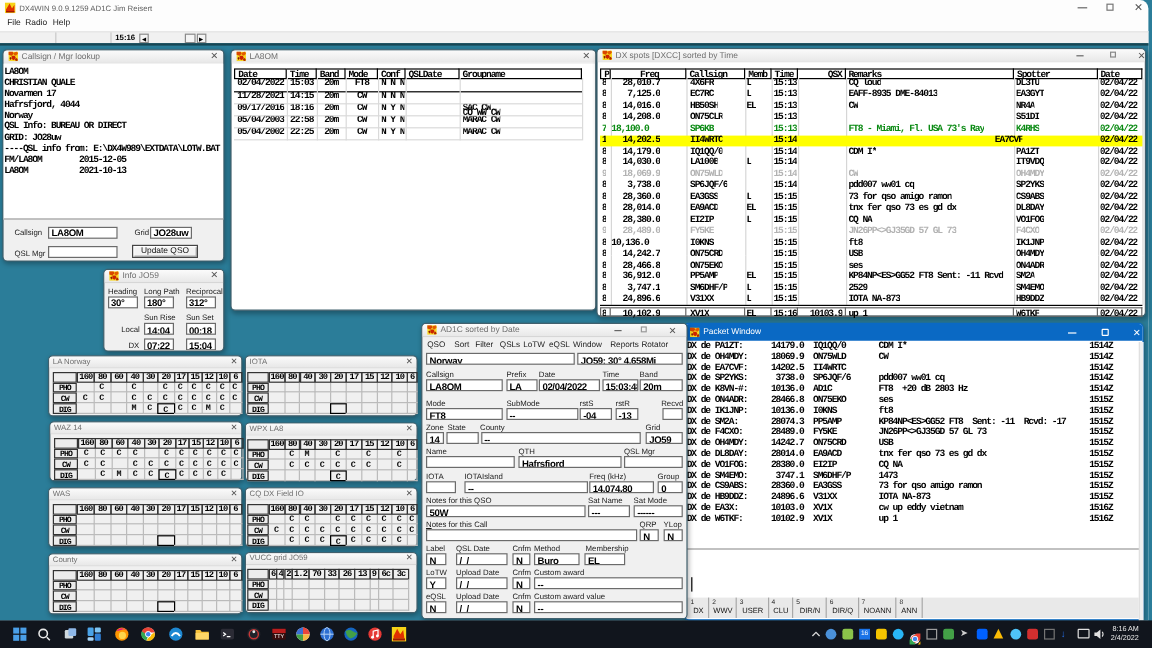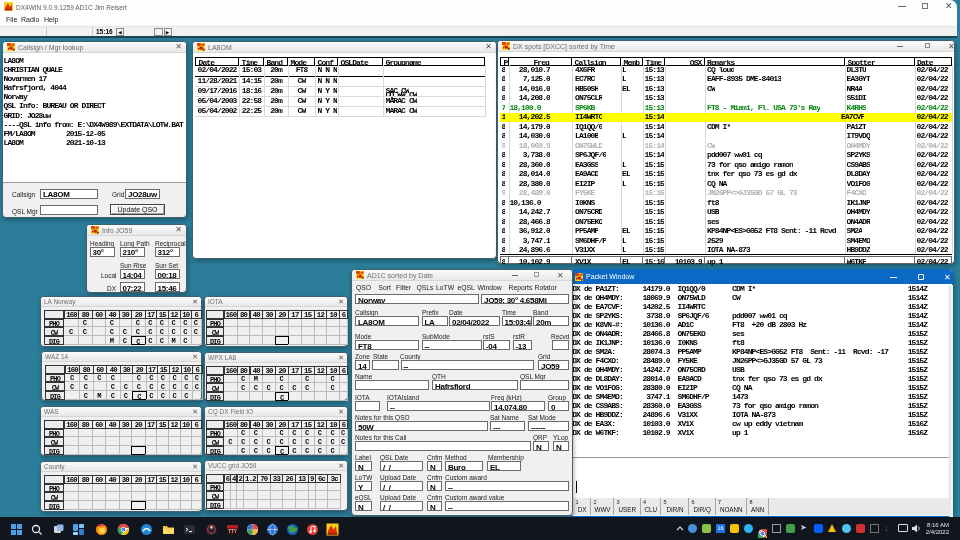--- a/index.html
+++ b/index.html
@@ -232,21 +232,21 @@
 <span class="cell" style="left:144.5px;top:-0.5px">15:13</span>
 <span class="cell" style="left:207px;top:-0.5px">FT8 - Miami, Fl. USA 73's Ray</span>
 <span class="cell" style="left:346.5px;top:-0.5px">K4RHS</span>
 <span class="cell" style="left:416.5px;top:-0.5px">02/04/22</span>
 </div>
 <div class="abs m" style="left:2px;top:71.50px;width:452px;height:9.5px;background:#ffff00;color:#000">
 <span class="cell" style="left:1.5px;top:-0.5px">1</span>
 <span class="cell" style="left:0;top:-0.5px;width:50px;text-align:right">14,202.5</span>
 <span class="cell" style="left:75px;top:-0.5px">II4WRTC</span>
 <span class="cell" style="left:144.5px;top:-0.5px">15:14</span>
-<span class="cell" style="left:341px;top:-0.5px">EA7CVF</span>
+<span class="cell" style="left:329px;top:-0.5px">EA7CVF</span>
 <span class="cell" style="left:416.5px;top:-0.5px">02/04/22</span>
 </div>
 <div class="abs m" style="left:2px;top:81.00px;width:452px;height:9.5px;color:#000">
 <span class="cell" style="left:1.5px;top:-0.5px">8</span>
 <span class="cell" style="left:0;top:-0.5px;width:50px;text-align:right">14,179.0</span>
 <span class="cell" style="left:75px;top:-0.5px">IQ1QQ/0</span>
 <span class="cell" style="left:144.5px;top:-0.5px">15:14</span>
 <span class="cell" style="left:207px;top:-0.5px">CDM I*</span>
 <span class="cell" style="left:346.5px;top:-0.5px">PA1ZT</span>
 <span class="cell" style="left:416.5px;top:-0.5px">02/04/22</span>
@@ -405,40 +405,40 @@
         <path d="M1 6 L2 5 L3 6 L2 8 Z" fill="#8a1a00"></path>
         <path d="M6 7 L8 6 L9 8 L7 9 Z" fill="#b32500"></path>
       </svg>Info JO59<span class="xg">✕</span></div>
   <span class="l" style="position:absolute;left:3px;top:14.5px">Heading</span>
   <span class="l" style="position:absolute;left:33px;top:14.5px">Long Path</span>
   <span class="l" style="position:absolute;left:68px;top:14.5px">Reciprocal</span>
   <div class="inp" style="left:2.5px;top:21.5px;width:25px;height:10px">
       <span class="v">30°</span>
     </div>
   <div class="inp" style="left:32.5px;top:21.5px;width:25px;height:10px">
-      <span class="v">210°</span>
+      <span class="v">180°</span>
     </div>
   <div class="inp" style="left:67.5px;top:21.5px;width:25px;height:10px">
       <span class="v">312°</span>
     </div>
   <span class="l" style="position:absolute;left:33px;top:36.5px">Sun Rise</span>
   <span class="l" style="position:absolute;left:68px;top:36.5px">Sun Set</span>
   <span class="l" style="position:absolute;left:14px;top:47px">Local</span>
   <div class="inp" style="left:32.5px;top:44px;width:25px;height:10px">
       <span class="v">14:04</span>
     </div>
   <div class="inp" style="left:67.5px;top:44px;width:25px;height:10px">
       <span class="v">00:18</span>
     </div>
   <span class="l" style="position:absolute;left:20px;top:60px">DX</span>
   <div class="inp" style="left:32.5px;top:57px;width:25px;height:10px">
       <span class="v">07:22</span>
     </div>
   <div class="inp" style="left:67.5px;top:57px;width:25px;height:10px">
-      <span class="v">15:46</span>
+      <span class="v">15:04</span>
     </div>
 </div>
 
 <div class="win" style="left:570px;top:269px;width:383px;height:248px;background:#fff;border-color:#0a69c4">
   <div class="tbar" style="background:#0a69c4;color:#fff;border-bottom:none;height:13.5px;border-radius:3px 3px 0 0">
     <svg class="ti" viewBox="0 0 9 9">
         <rect width="9" height="9" fill="#f8d822"></rect>
         <path d="M0 0 L4 0 L5 2 L3 4 L0 3 Z" fill="#d94600"></path>
         <path d="M5 1 L8 0 L9 2 L7 4 L5 3 Z" fill="#e35b00"></path>
         <path d="M3 4 L6 4 L7 6 L5 8 L3 7 Z" fill="#cc2200"></path>

